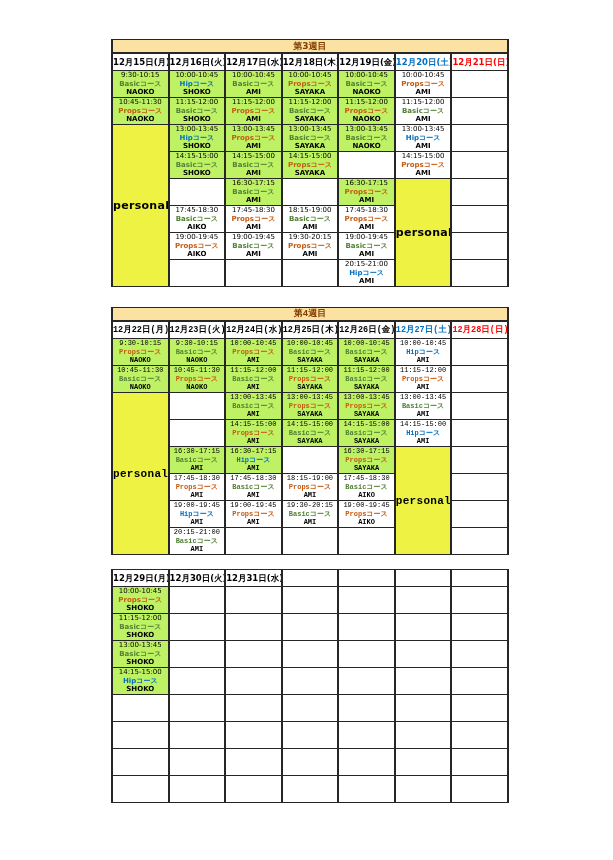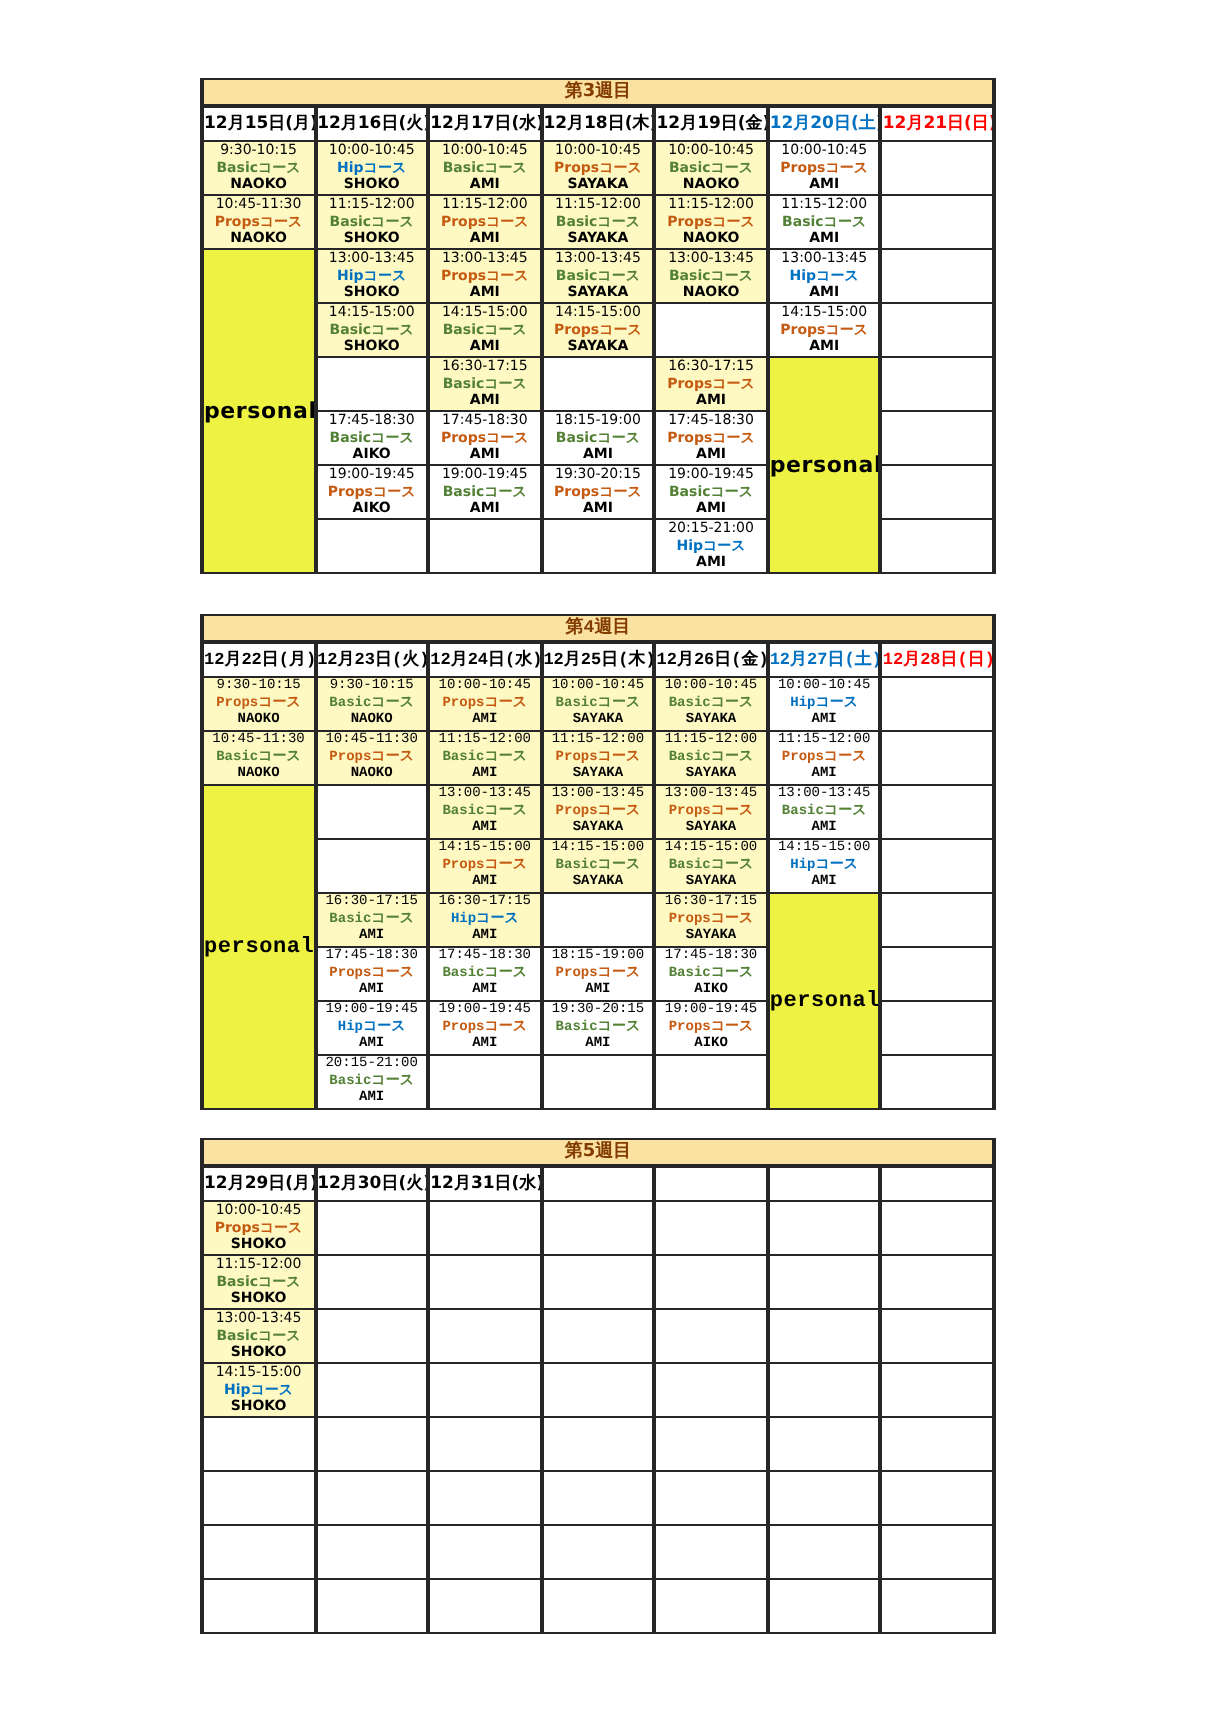--- a/index.html
+++ b/index.html
@@ -1,21 +1,21 @@
 <!DOCTYPE html>
 <html><head>
 <meta charset="utf-8">
 <style>
   html,body{margin:0;padding:0;}
   body{
     width:613px;height:860px;background:#FFFFFF;overflow:hidden;
     font-family:"DejaVu Sans","Liberation Sans",sans-serif;
     -webkit-font-smoothing:antialiased;
   }
-  .sheet{position:absolute;left:100px;top:39px;width:382px;}
+  .sheet{position:absolute;left:111px;top:39px;width:382px;}
   .week{width:398px;}
   .week.w4{margin-top:20px;font-family:Liberation Mono, monospace;}
   .week.w5{margin-top:14px;}
   table{border-collapse:collapse;table-layout:fixed;width:398px;background:#FFFFFF;}
   th,td{
     border:1px solid #262626;
     border-left-width:2px;border-right-width:2px;
     padding:0;overflow:hidden;
   }
   th.band{
@@ -24,21 +24,21 @@
     border-bottom-width:2px;
   }
   th.day{
     height:16px;background:#FFFFFF;color:#000000;
     font-size:8.5px;font-weight:700;text-align:center;
     white-space:nowrap;line-height:16px;
   }
   td.cell{
     height:26px;background:#FFFFFF;text-align:center;vertical-align:middle;
   }
-  td.cell.peach{background:#fef9c3;}
+  td.cell.peach{background:#bef264;}
   td.cell.personal{
     background:#EDF243;font-weight:700;font-size:11px;color:#000000;
     letter-spacing:0.3px;
   }
   .time{font-size:7px;line-height:8.6px;color:#000000;white-space:nowrap;}
   .course{font-size:7px;line-height:8.6px;font-weight:700;white-space:nowrap;}
   .name{font-size:7px;line-height:8.6px;font-weight:700;color:#000000;white-space:nowrap;}
 </style>
 </head>
 <body>
@@ -473,23 +473,20 @@
             <td class="cell"></td>
             <td class="cell"></td>
           </tr>
         </tbody>
       </table>
   </section>
   <section class="week w5">
     <table>
         <thead>
           <tr>
-            <th class="band" colspan="7">第5週目</th>
-          </tr>
-          <tr>
             <th class="day" style="color: rgb(0, 0, 0);">12月29日(月)</th>
             <th class="day" style="color: rgb(0, 0, 0);">12月30日(火)</th>
             <th class="day" style="color: rgb(0, 0, 0);">12月31日(水)</th>
             <th class="day" style="color: rgb(0, 0, 0);"></th>
             <th class="day" style="color: rgb(0, 0, 0);"></th>
             <th class="day" style="color: rgb(0, 0, 0);"></th>
             <th class="day" style="color: rgb(0, 0, 0);"></th>
           </tr>
         </thead>
         <tbody>

